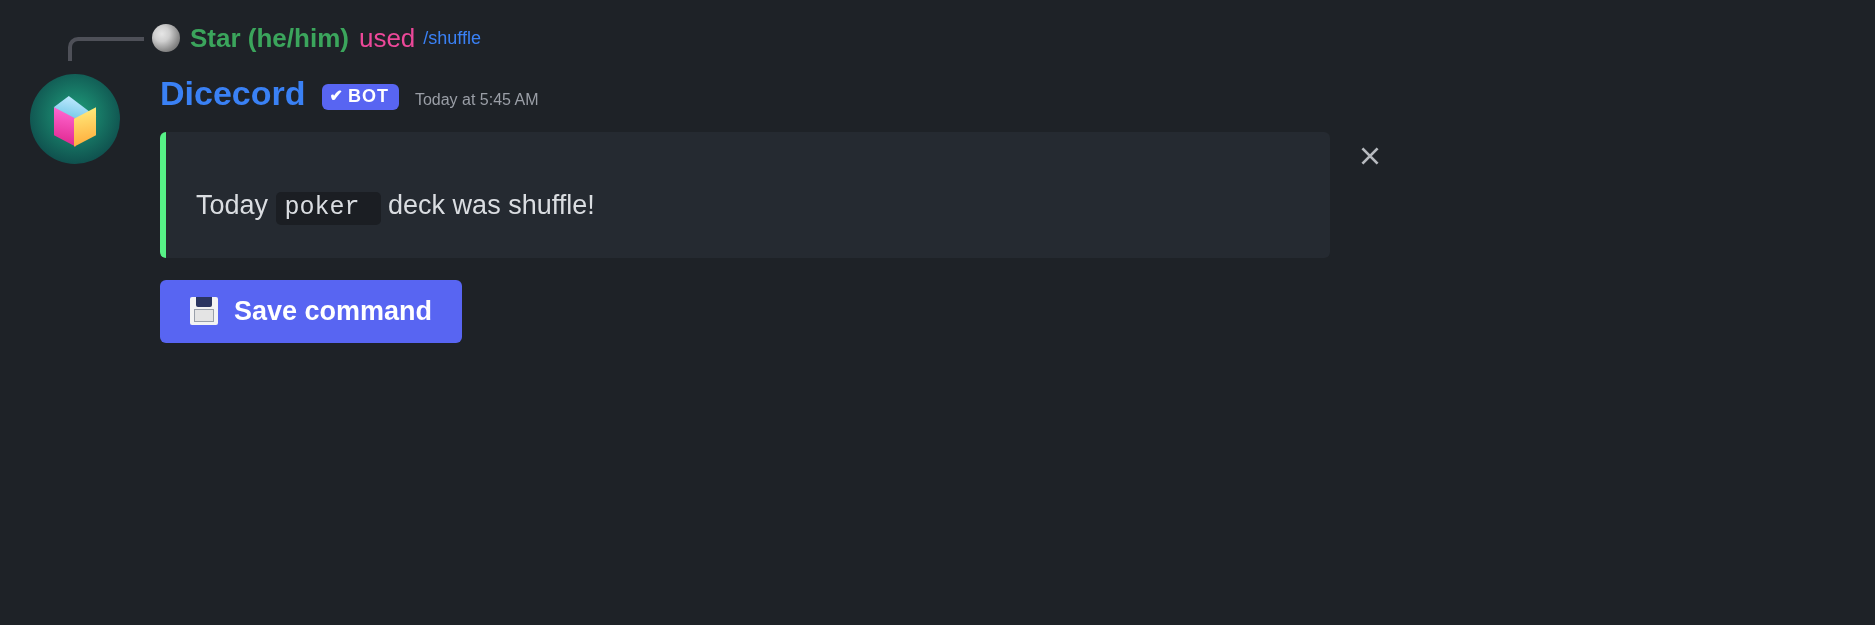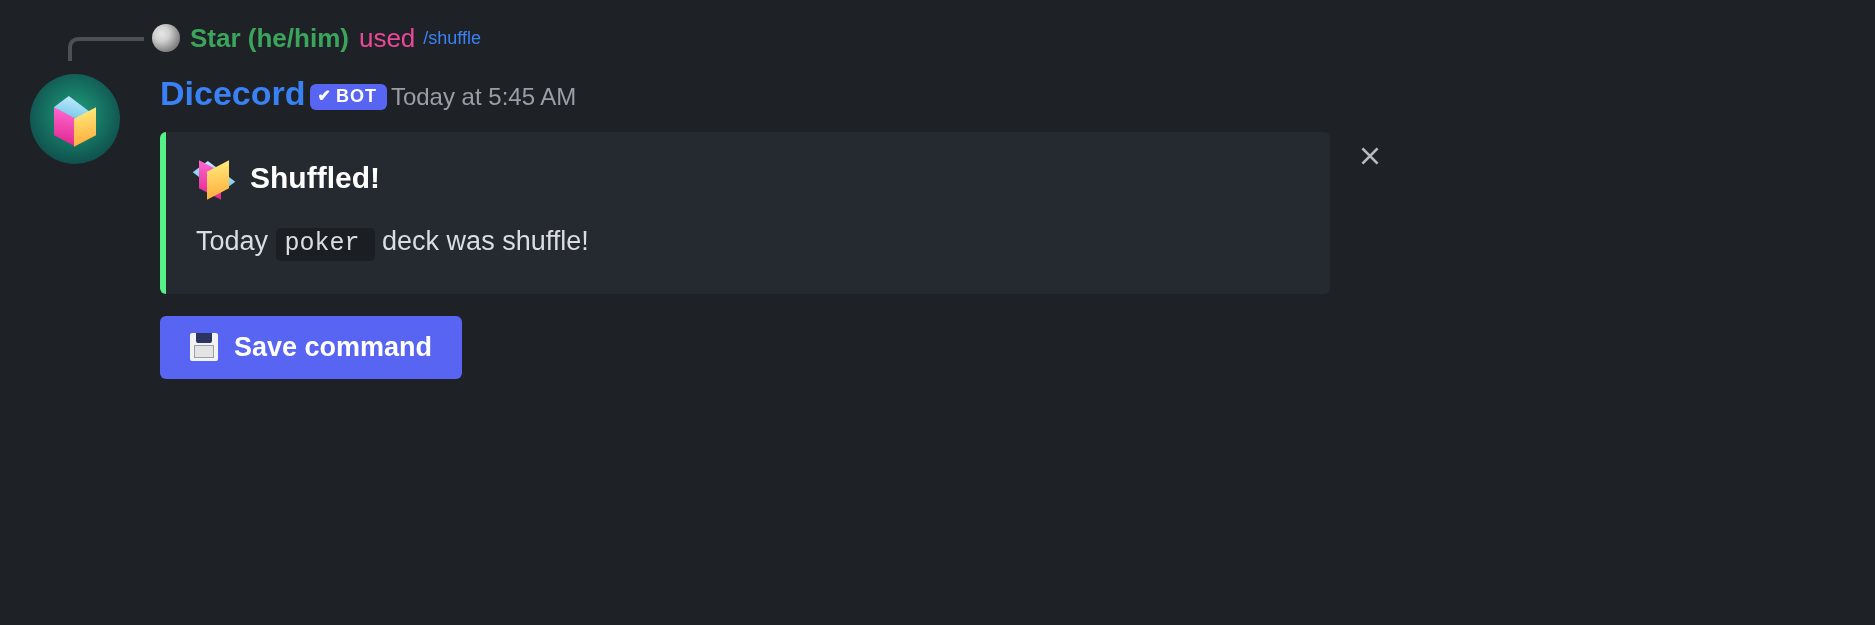--- a/index.html
+++ b/index.html
@@ -108,21 +108,21 @@
     transform:skewY(-28deg);
   }
 
   .msg-body{
     flex:1;
     min-width:0;
   }
   .header-line{
     display:flex;
     align-items:baseline;
-    gap:4px;
+    gap:16px;
   }
   .bot-name{
     color:#3a81f5;
     font-size:34px;
     font-weight:600;
   }
   .bot-badge{
     background:#5865f2;
     color:#fff;
     font-size:18px;
@@ -135,21 +135,21 @@
     position:relative;
     top:-4px;
     letter-spacing:1px;
   }
   .bot-badge .check{
     font-size:16px;
     line-height:1;
   }
   .timestamp{
     color:#9a9ea6;
-    font-size:24px;
+    font-size:16px;
   }
 
   .embed-region{
     position:relative;
     margin-top:18px;
     width:1170px;
   }
   .dismiss-btn{
     position:absolute;
     right:-60px;
@@ -187,21 +187,21 @@
   }
   .embed-text{
     margin-top:24px;
     font-size:27px;
     line-height:1.6;
     color:#dadde1;
   }
   .embed-text .code{
     background:#1b1e23;
     border-radius:5px;
-    padding:1px 15px 3px 9px;
+    padding:1px 21px 3px 9px;
     font-family:Consolas,"Courier New",monospace;
     font-size:25px;
   }
 
   .action-row{
     margin-top:22px;
   }
   .save-btn{
     background:#5865f2;
     color:#fff;
@@ -272,28 +272,20 @@
       </div>
 
       <div class="embed-region">
         <div class="dismiss-btn">
           <svg viewBox="0 0 24 24" fill="none">
             <path d="M5 5 L19 19 M19 5 L5 19"></path>
           </svg>
         </div>
 
         <div class="embed">
-          <div class="embed-title-row">
-            <div class="cube mini-cube">
-              <div class="top"></div>
-                <div class="left"></div>
-                <div class="right"></div>
-            </div>
-            <span class="embed-title">Shuffled!</span>
-          </div>
           <div class="embed-text">
             <span>Today </span><span class="code">poker</span><span> deck was shuffle!</span><br>
           </div>
         </div>
 
         <div class="action-row">
           <button class="save-btn">
             <span class="floppy"></span>
             <span>Save command</span>
           </button>

